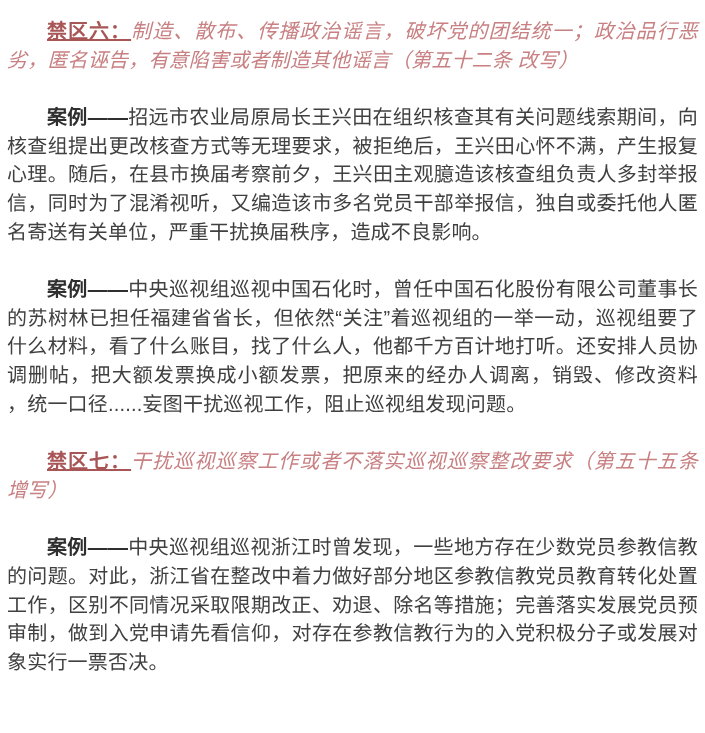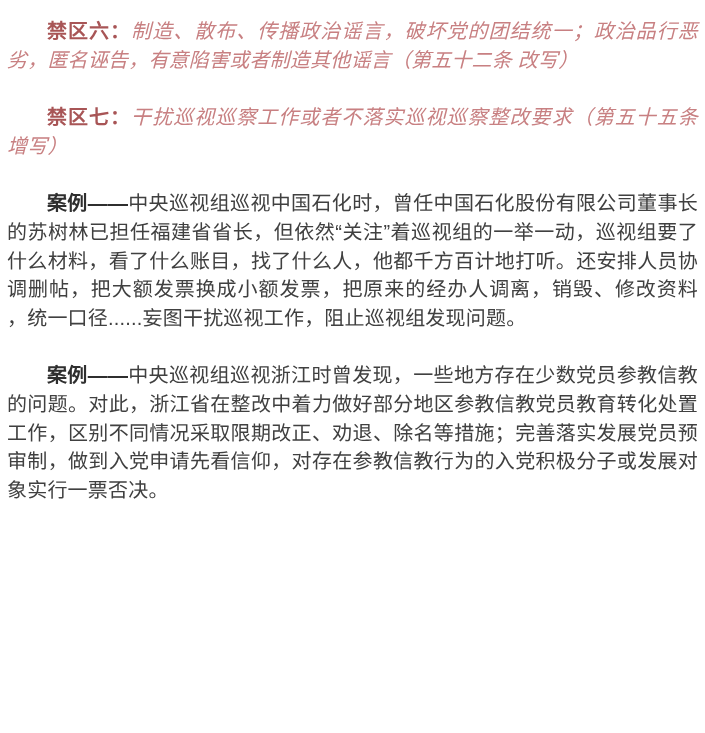--- a/index.html
+++ b/index.html
@@ -25,33 +25,34 @@
   }
   .para {
     text-indent: 2em;
     text-align: justify;
     text-justify: inter-ideograph;
     margin-bottom: 29px;
     word-break: break-all;
   }
   .para:last-child { margin-bottom: 0; }
   .label { font-weight: 700; }
-  .rule .label  { color: var(--rule-label); }
+  .rule .label  { color: var(--rule-label); text-decoration: underline; }
   .rule .text   { color: var(--rule-body); font-style: italic; }
   .case .label  { color: var(--case-label); }
   .case .text   { color: var(--case-body); }
 </style>
 </head>
 <body>
 
 <article>
 
   <p class="para rule"><span class="label">禁区六：</span><span class="text">制造、散布、传播政治谣言，破坏党的团结统一；政治品行恶劣，匿名诬告，有意陷害或者制造其他谣言（第五十二条 改写）</span></p>
 
+  <p class="para case"><span class="label">案例——</span><span class="text">招远市农业局原局长王兴田在组织核查其有关问题线索期间，向核查组提出更改核查方式等无理要求，被拒绝后，王兴田心怀不满，产生报复心理。随后，在县市换届考察前夕，王兴田主观臆造该核查组负责人多封举报信，同时为了混淆视听，又编造该市多名党员干部举报信，独自或委托他人匿名寄送有关单位，严重干扰换届秩序，造成不良影响。</span></p>
+
+  <p class="para case"><span class="label">案例——</span><span class="text">中央巡视组巡视中国石化时，曾任中国石化股份有限公司董事长的苏树林已担任福建省省长，但依然“关注”着巡视组的一举一动，巡视组要了什么材料，看了什么账目，找了什么人，他都千方百计地打听。还安排人员协调删帖，把大额发票换成小额发票，把原来的经办人调离，销毁、修改资料 ，统一口径......妄图干扰巡视工作，阻止巡视组发现问题。</span></p>
 
   <p class="para rule"><span class="label">禁区七：</span><span class="text">干扰巡视巡察工作或者不落实巡视巡察整改要求（第五十五条 增写）</span></p>
-
-  <p class="para case"><span class="label">案例——</span><span class="text">中央巡视组巡视中国石化时，曾任中国石化股份有限公司董事长的苏树林已担任福建省省长，但依然“关注”着巡视组的一举一动，巡视组要了什么材料，看了什么账目，找了什么人，他都千方百计地打听。还安排人员协调删帖，把大额发票换成小额发票，把原来的经办人调离，销毁、修改资料 ，统一口径......妄图干扰巡视工作，阻止巡视组发现问题。</span></p>
 
 
   <p class="para case"><span class="label">案例——</span><span class="text">中央巡视组巡视浙江时曾发现，一些地方存在少数党员参教信教的问题。对此，浙江省在整改中着力做好部分地区参教信教党员教育转化处置工作，区别不同情况采取限期改正、劝退、除名等措施；完善落实发展党员预审制，做到入党申请先看信仰，对存在参教信教行为的入党积极分子或发展对象实行一票否决。</span></p>
 
 </article>
 
 </body></html>

